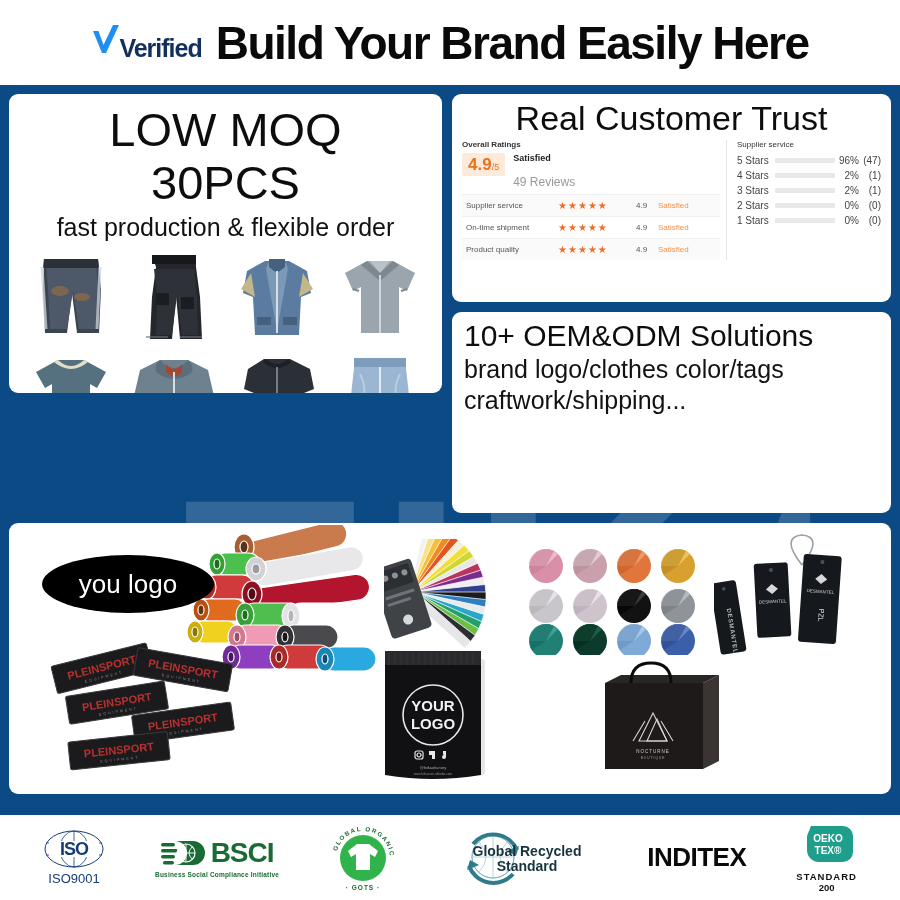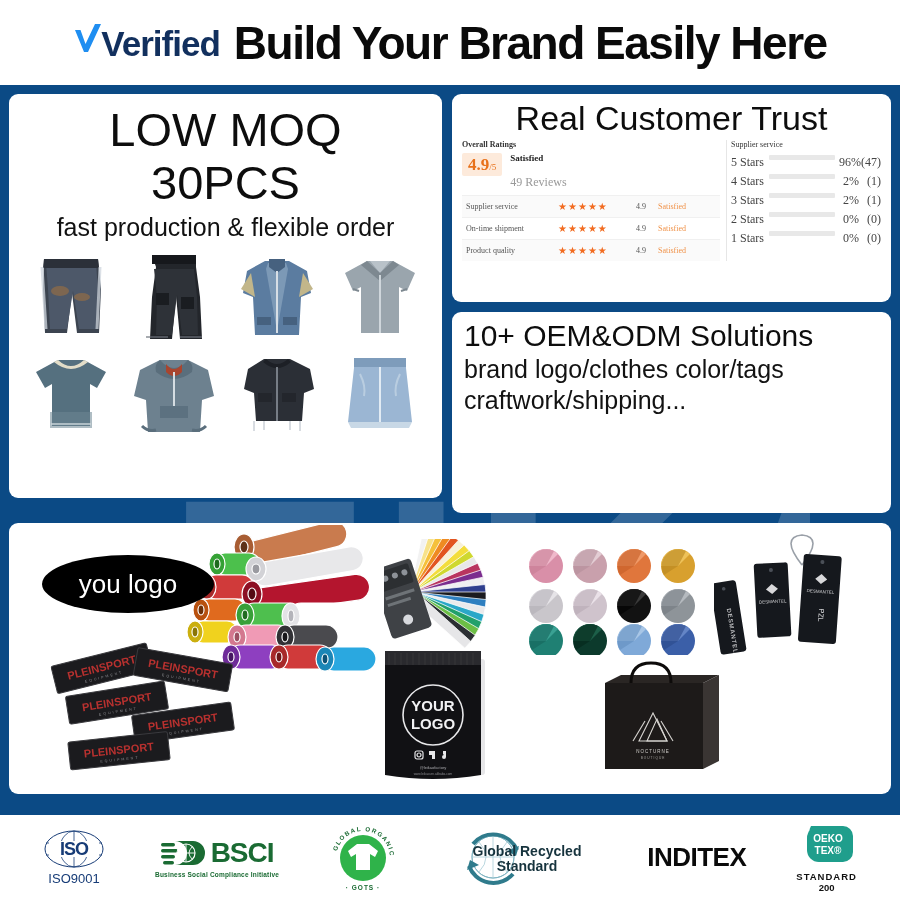--- a/index.html
+++ b/index.html
@@ -23,21 +23,21 @@
   }
   #verified-badge {
     display: flex;
     align-items: baseline;
     font-weight: bold;
     font-size: 35px;
     letter-spacing: -1px;
     flex: none;
   }
   #verified-check { width: 30px; height: 34px; margin-right: -2px; flex: none; }
-  #verified-word { color: #12305e; font-size: 35px; font-weight: bold; font-family: "Liberation Sans", sans-serif; }
+  #verified-word { color: #12305e; font-size: 25px; font-weight: bold; font-family: "Liberation Sans", sans-serif; }
   #headline {
     font-size: 46px;
     font-weight: bold;
     color: #0a0a0a;
     white-space: nowrap;
     letter-spacing: -1.5px;
     font-family: "Liberation Sans", sans-serif;
   }
 
   
@@ -50,21 +50,21 @@
     padding: 9px;
   }
   .card {
     background: #ffffff;
     border-radius: 9px;
     position: relative;
     overflow: hidden;
   }
 
   #top-row { display: flex; gap: 10px; height: 419px; }
-  #moq-card { width: 433px; height: 404px; padding: 10px 8px 0; }
+  #moq-card { width: 433px; height: 299px; padding: 10px 8px 0; }
   #right-col { width: 439px; display: flex; flex-direction: column; gap: 10px; }
   #trust-card { height: 208px; padding: 7px 10px 0; }
   #oem-card { height: 201px; padding: 6px 12px 0; }
 
   
   #moq-title-1, #moq-title-2 {
     text-align: center;
     font-size: 47px;
     color: #0d0d0d;
     line-height: 1.12;
@@ -88,21 +88,21 @@
   .product-cell svg { display: block; }
 
   
   #trust-title {
     font-size: 34px;
     color: #0d0d0d;
     text-align: center;
     line-height: 1.05;
     margin-bottom: 3px;
   }
-  #ratings-panel { display: flex; font-family: Liberation Serif, serif; }
+  #ratings-panel { display: flex; gap: 6px; font-family: Liberation Sans, sans-serif; }
   #ratings-left { width: 265px; border-right: 1px solid #e6e6e6; padding-right: 6px; }
   #overall-label { font-size: 8px; font-weight: bold; color: #333; margin-bottom: 4px; }
   #score-row { display: flex; align-items: flex-start; gap: 8px; margin-bottom: 5px; }
   #score-box {
     background: #fdeadb;
     color: #e8711a;
     padding: 3px 6px;
     font-size: 17px;
     font-weight: bold;
     line-height: 1;
@@ -119,21 +119,21 @@
     font-size: 8px; color: #555;
     border-top: 1px solid #f0f0f0;
   }
   .rating-row:nth-child(odd) { background: #fafafa; }
   .rating-name { width: 92px; }
   .rating-stars { color: #f26c21; font-size: 10px; letter-spacing: 1px; width: 78px; }
   .rating-score { width: 22px; color: #555; }
   .rating-tag { color: #f0934a; }
   #ratings-right { flex: 1; padding-left: 4px; }
   #supplier-service-label { font-size: 8px; color: #333; margin-bottom: 6px; }
-  .bar-row { display: flex; align-items: flex-start; font-size: 12px; color: #444; margin-bottom: 4px; }
+  .bar-row { display: flex; align-items: center; font-size: 10px; color: #444; margin-bottom: 4px; }
   .bar-label { width: 34px; }
   .bar-track { flex: 1; height: 5px; background: #e8e8e8; border-radius: 1px; overflow: hidden; margin: 0 4px; }
   .bar-fill { height: 100%; background: #e8711a; }
   .bar-pct { width: 20px; text-align: right; }
   .bar-count { width: 22px; text-align: right; color: #444; }
 
   
   #oem-title { font-size: 30px; color: #0d0d0d; line-height: 1.2; margin-bottom: 0; }
   .oem-line { font-size: 25px; color: #121212; line-height: 1.22; }
 

